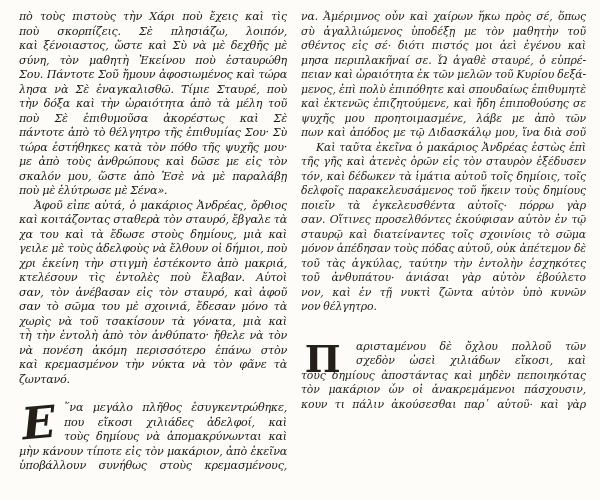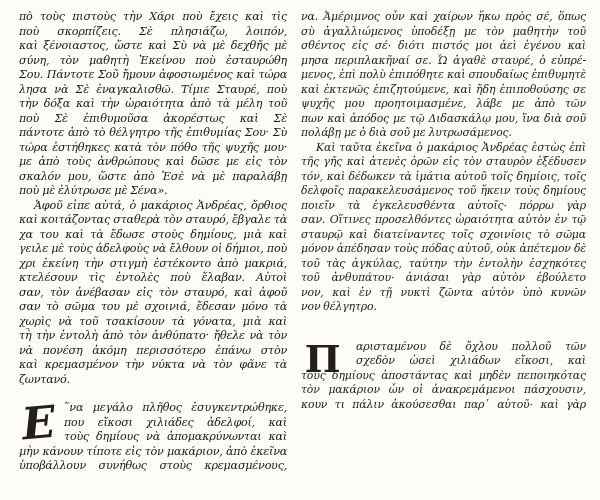--- a/index.html
+++ b/index.html
@@ -94,33 +94,33 @@
         <div class="line fill">μὴν κάνουν τίποτε εἰς τὸν μακάριον, ἀπὸ ἐκεῖνα ποὺ</div>
         <div class="line fill">ὑποβάλλουν συνήθως στοὺς κρεμασμένους, περίμε-</div>
       </div>
     </div>
   <div class="col col-right">
       <div class="para">
         <div class="line fill">να. Ἀμέριμνος οὖν καὶ χαίρων ἥκω πρὸς σέ, ὅπως καὶ</div>
         <div class="line fill">σὺ ἀγαλλιώμενος ὑποδέξῃ με τὸν μαθητὴν τοῦ κρεμα-</div>
         <div class="line fill">σθέντος εἰς σέ· διότι πιστός μοι ἀεὶ ἐγένου καὶ ἐπεθύ-</div>
         <div class="line fill">μησα περιπλακῆναί σε. Ὦ ἀγαθὲ σταυρέ, ὁ εὐπρέ-</div>
+        <div class="line fill">πειαν καὶ ὡραιότητα ἐκ τῶν μελῶν τοῦ Κυρίου δεξά-</div>
         <div class="line fill">μενος, ἐπὶ πολὺ ἐπιπόθητε καὶ σπουδαίως ἐπιθυμητὲ</div>
         <div class="line fill">καὶ ἐκτενῶς ἐπιζητούμενε, καὶ ἤδη ἐπιποθούσης σε τῆς</div>
         <div class="line fill">ψυχῆς μου προητοιμασμένε, λάβε με ἀπὸ τῶν ἀνθρώ-</div>
         <div class="line fill">πων καὶ ἀπόδος με τῷ Διδασκάλῳ μου, ἵνα διὰ σοῦ ἀ-</div>
-        <div class="line last">πολάβῃ με ὁ διὰ σοῦ με λυτρωσάμενος.</div>
       </div>
       <div class="para indent">
         <div class="line fill">Καὶ ταῦτα ἐκεῖνα ὁ μακάριος Ἀνδρέας ἑστὼς ἐπὶ</div>
         <div class="line fill">τῆς γῆς καὶ ἀτενὲς ὁρῶν εἰς τὸν σταυρὸν ἐξέδυσεν ἑαυ-</div>
         <div class="line fill">τόν, καὶ δέδωκεν τὰ ἱμάτια αὐτοῦ τοῖς δημίοις, τοῖς ἀ-</div>
         <div class="line fill">δελφοῖς παρακελευσάμενος τοῦ ἥκειν τοὺς δημίους καὶ</div>
         <div class="line fill">ποιεῖν τὰ ἐγκελευσθέντα αὐτοῖς· πόρρω γὰρ εἱστήκει-</div>
-        <div class="line fill">σαν. Οἵτινες προσελθόντες ὡραιότητα αὐτὸν ἐν τῷ</div>
+        <div class="line fill">σαν. Οἵτινες προσελθόντες ἐκούφισαν αὐτὸν ἐν τῷ</div>
         <div class="line fill">σταυρῷ καὶ διατείναντες τοῖς σχοινίοις τὸ σῶμα αὐτοῦ</div>
         <div class="line fill">μόνον ἀπέδησαν τοὺς πόδας αὐτοῦ, οὐκ ἀπέτεμον δὲ αὐ-</div>
         <div class="line fill">τοῦ τὰς ἀγκύλας, ταύτην τὴν ἐντολὴν ἐσχηκότες παρὰ</div>
         <div class="line fill">τοῦ ἀνθυπάτου· ἀνιάσαι γὰρ αὐτὸν ἐβούλετο ἀνηρτημέ-</div>
         <div class="line fill">νον, καὶ ἐν τῇ νυκτὶ ζῶντα αὐτὸν ὑπὸ κυνῶν κρεμάμε-</div>
         <div class="line last">νον θέλγητρο.</div>
       </div>
       <div class="para" style="margin-top: 25px;">
         <span class="dropcap ornate-pi">Π</span>
         <div class="line fill">αρισταμένου δὲ ὄχλου πολλοῦ τῶν ἀδελφῶν</div>

